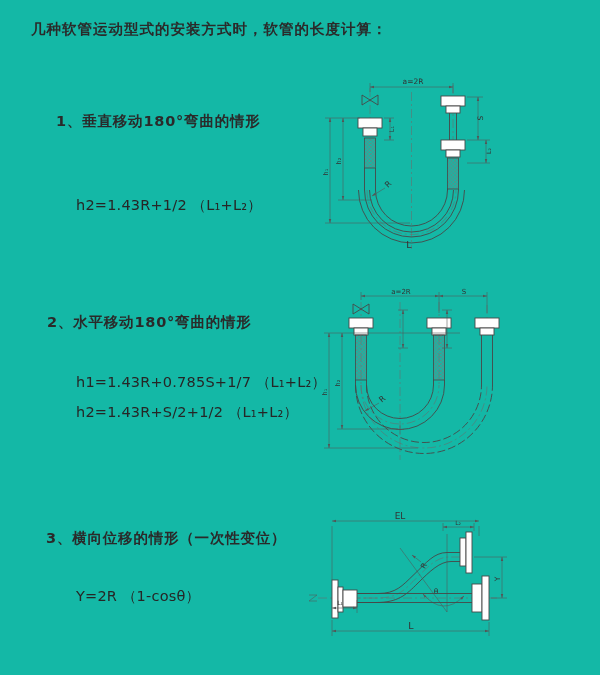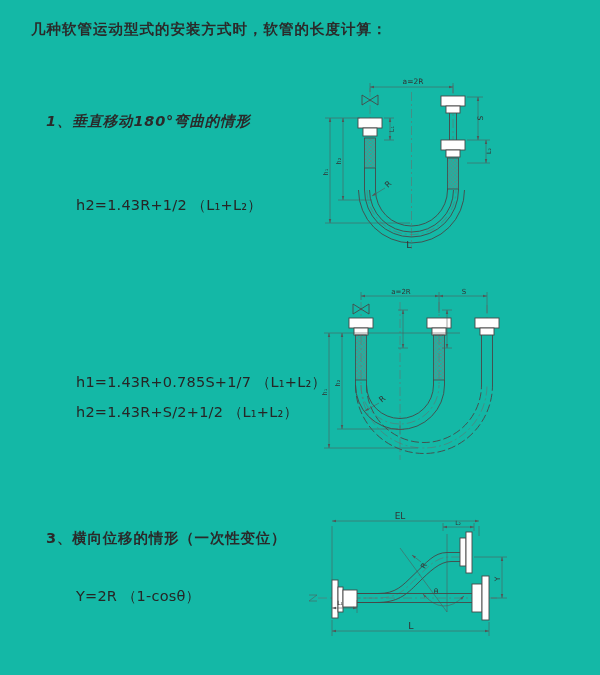--- a/index.html
+++ b/index.html
@@ -20,21 +20,21 @@
   .flange{stroke:#474747;stroke-width:0.9;fill:#fefefe;}
   .braid{stroke:#474747;stroke-width:0.8;}
 </style>
 </head>
 <body>
 
 <div id="page">
 
   <div class="title">几种软管运动型式的安装方式时，软管的长度计算：</div>
 
-  <div class="heading" style="left:46px;top:112px;font-style:italic;">1、垂直移动180°弯曲的情形</div>
+  <div class="heading" style="left:56px;top:112px;">1、垂直移动180°弯曲的情形</div>
   <div class="formula" style="top:196px;">h2=1.43R+1/2 （L₁+L₂）</div>
 
   <svg style="left:305px;top:70px;" width="295" height="196" viewBox="305 70 295 196">
     <defs>
       <marker id="ar1" viewBox="0 0 9 7" refX="8.6" refY="3.5" markerWidth="8.5" markerHeight="6" orient="auto-start-reverse">
         <path d="M0,1 L9,3.5 L0,6 z" fill="#555"></path>
       </marker>
       <pattern id="br1" width="3.5" height="3.5" patternUnits="userSpaceOnUse">
         <path d="M0,0 L3.5,3.5 M3.5,0 L0,3.5" stroke="#7a7a7a" stroke-width="0.5"></path>
       </pattern>
@@ -94,20 +94,21 @@
       <path class="dim" d="M343,118 V200" marker-start="url(#ar1)" marker-end="url(#ar1)"></path>
       <text x="341" y="161" font-size="6.5" text-anchor="middle" transform="rotate(-90 341 161)">h₂</text>
 
       <path class="dim" d="M385,188 L372,196" marker-end="url(#ar1)"></path>
       <text x="390" y="186" font-size="8" text-anchor="middle" transform="rotate(-45 390 186)">R</text>
 
       <text x="409" y="248" font-size="9.5" text-anchor="middle">L</text>
     </g>
   </svg>
 
+  <div class="heading" style="left:47px;top:313px;">2、水平移动180°弯曲的情形</div>
   <div class="formula" style="top:373px;">h1=1.43R+0.785S+1/7 （L₁+L₂）</div>
   <div class="formula" style="top:403px;">h2=1.43R+S/2+1/2 （L₁+L₂）</div>
 
   <svg style="left:305px;top:282px;" width="295" height="186" viewBox="305 282 295 186">
     <defs>
       <marker id="ar2" viewBox="0 0 9 7" refX="8.6" refY="3.5" markerWidth="8.5" markerHeight="6" orient="auto-start-reverse">
         <path d="M0,1 L9,3.5 L0,6 z" fill="#555"></path>
       </marker>
       <pattern id="br2" width="3.5" height="3.5" patternUnits="userSpaceOnUse">
         <path d="M0,0 L3.5,3.5 M3.5,0 L0,3.5" stroke="#7a7a7a" stroke-width="0.5"></path>

